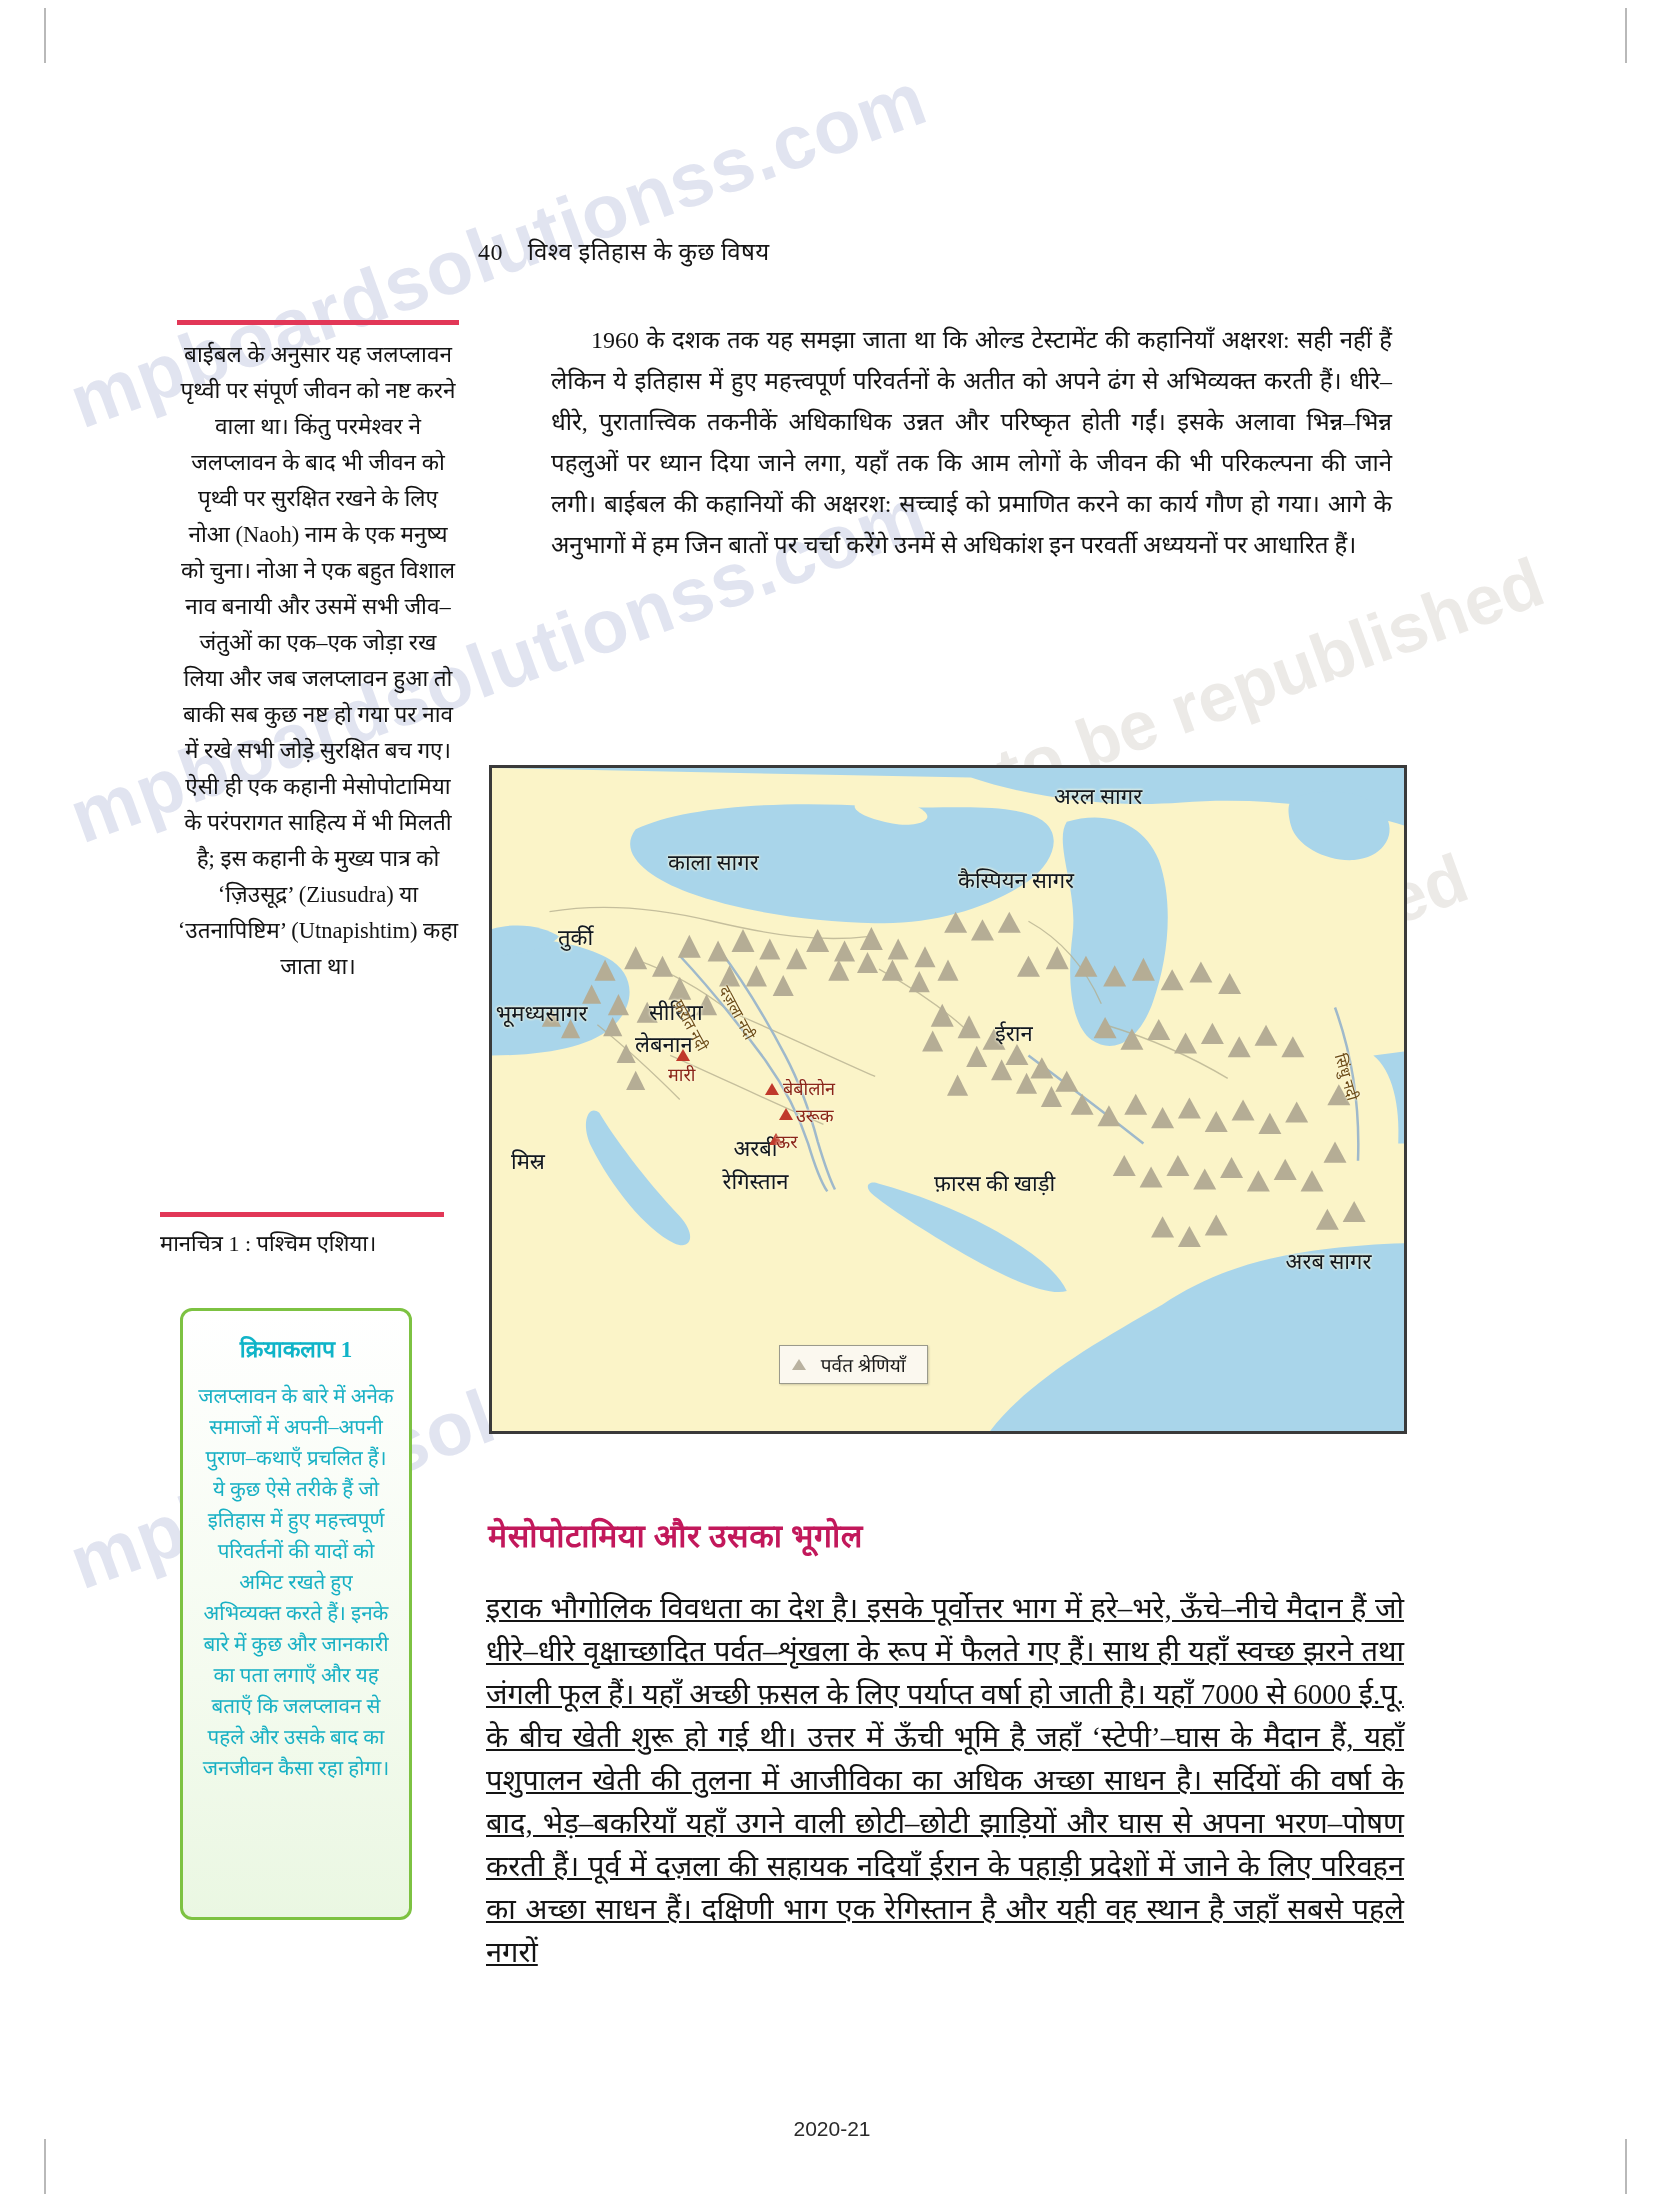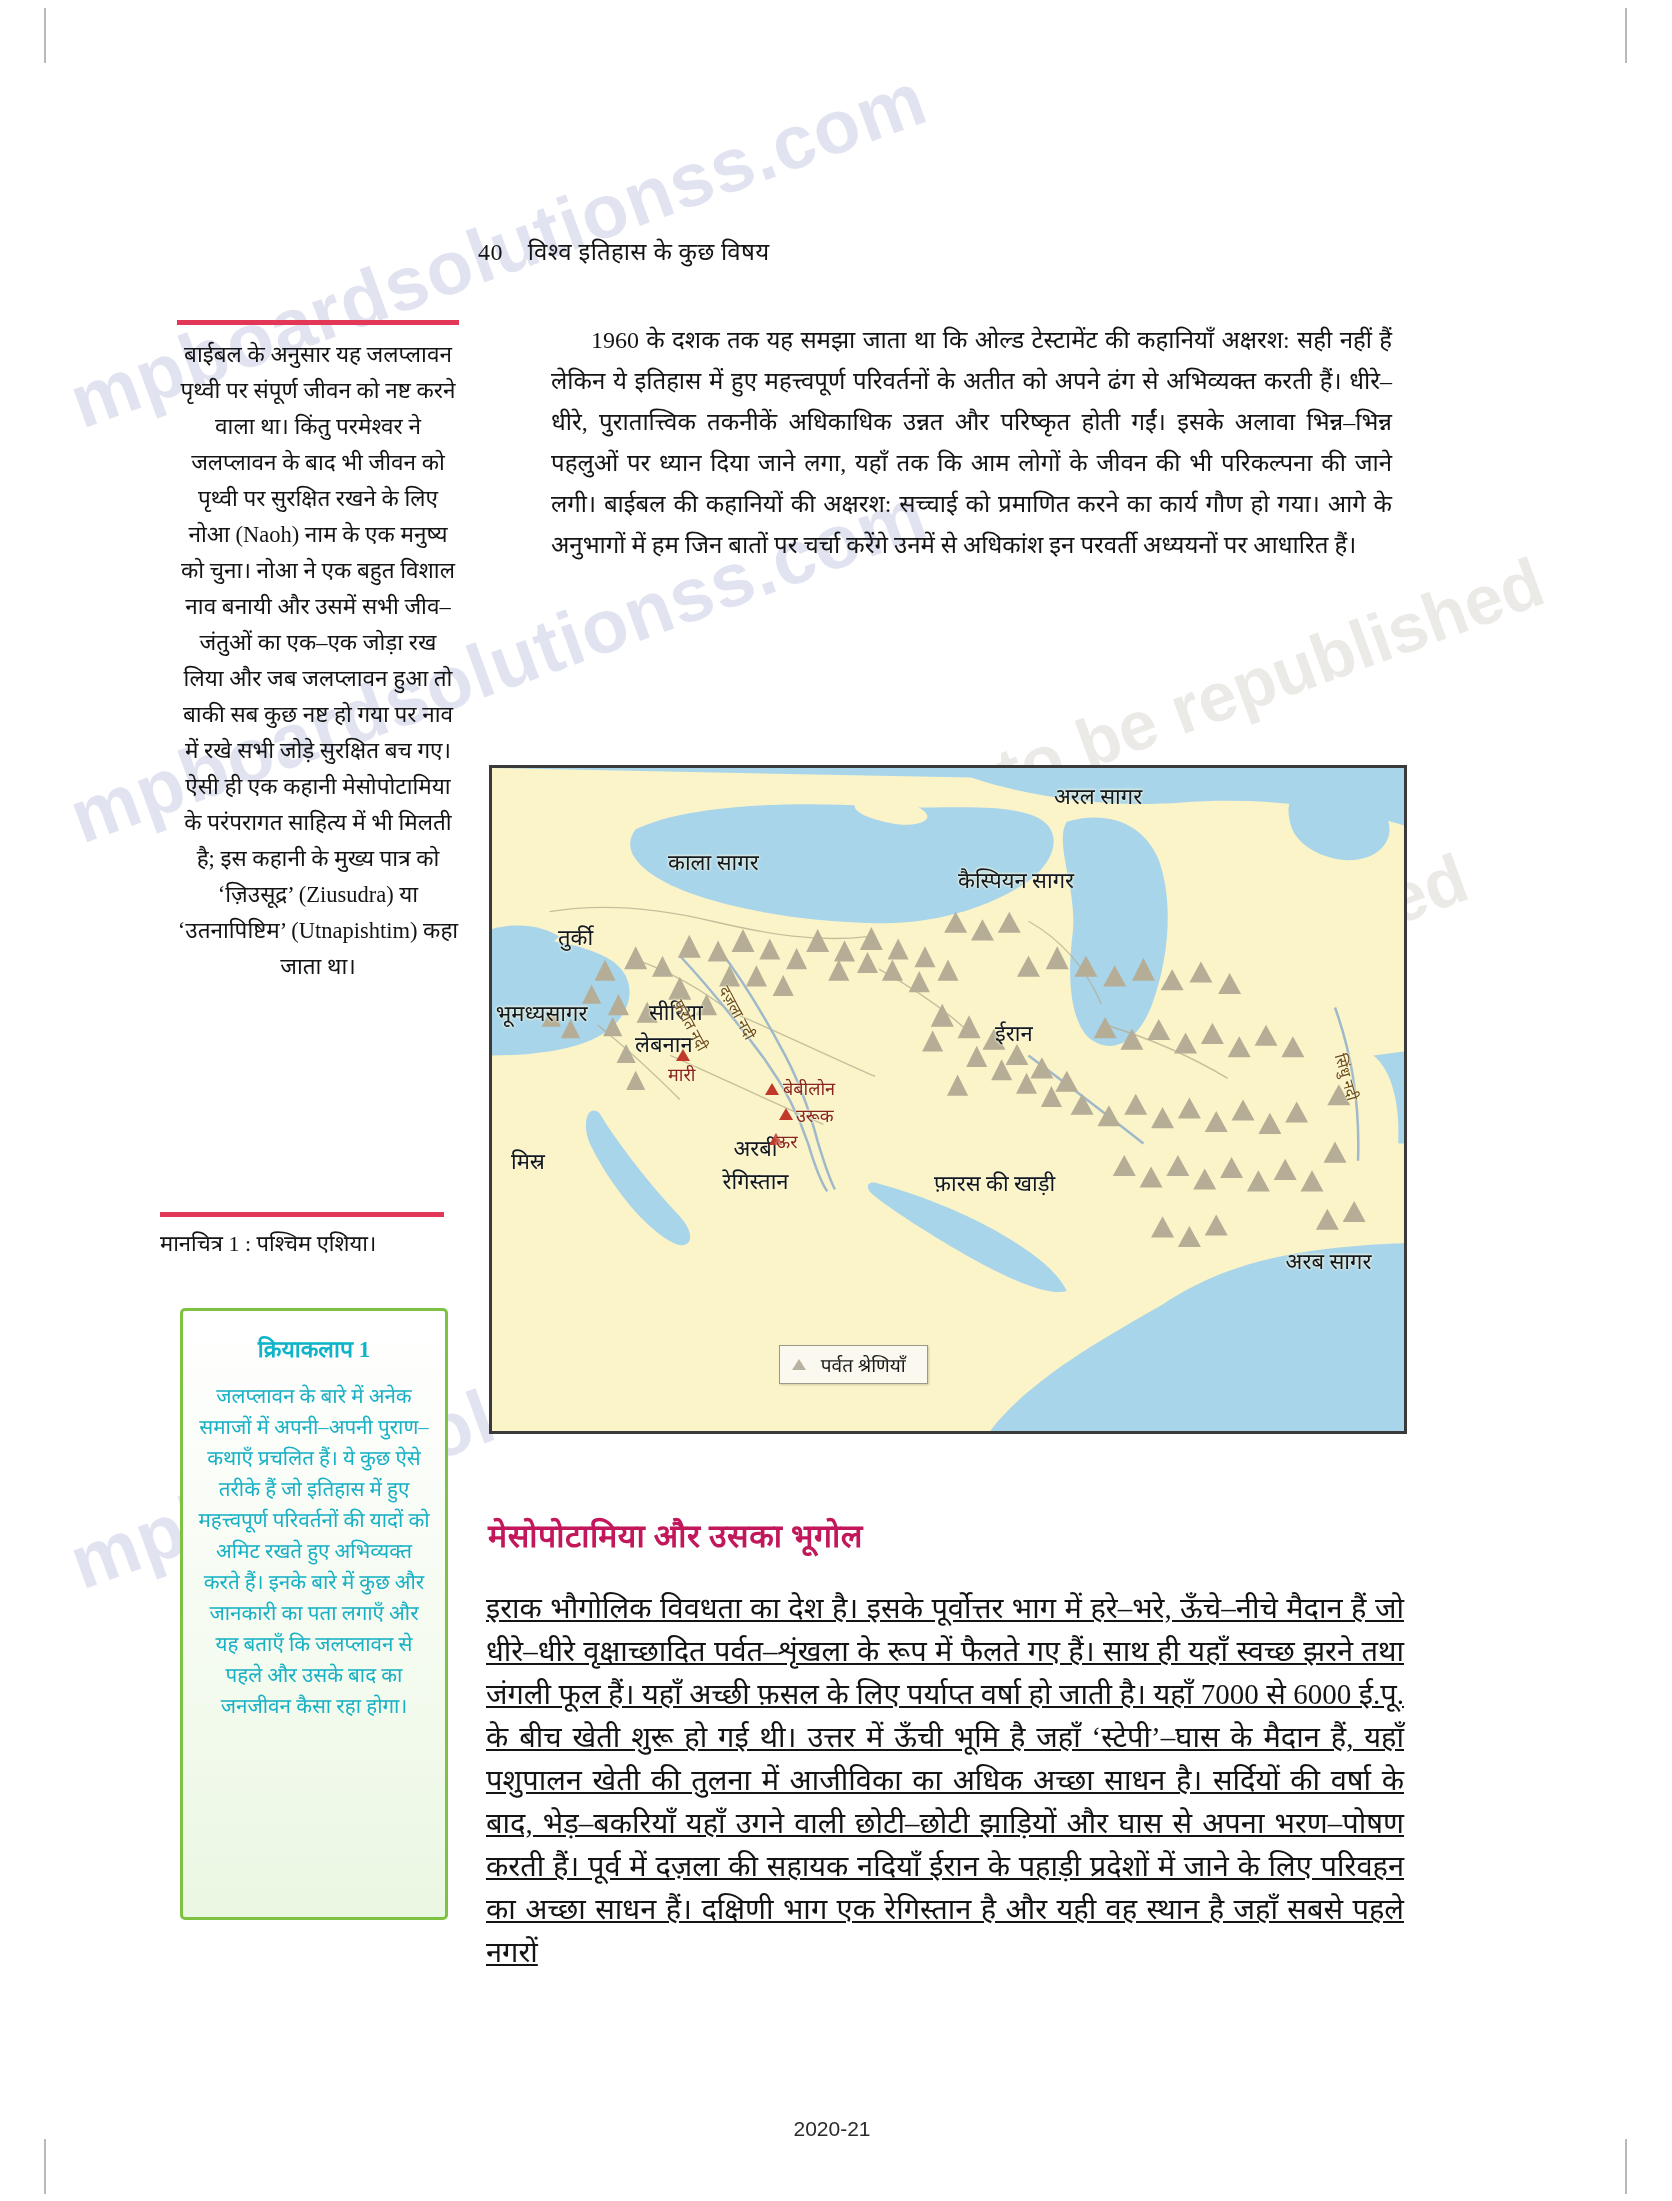--- a/index.html
+++ b/index.html
@@ -52,22 +52,22 @@
     color:#141414;
   }
   .map-caption{
     position:absolute;left:160px;top:1212px;width:306px;
     font-size:22px;color:#141414;
   }
   .map-caption .rule-red{margin-bottom:10.5px;width:284px;}
 
   
   .activity-box{
-    position:absolute;left:180px;top:1308px;width:268px;height:612px;
-    border:3.8px solid #7dc242;border-radius:5px;
+    position:absolute;left:180px;top:1308px;width:232px;height:612px;
+    border:3.8px solid #7dc242;border-radius:12px;
     background:linear-gradient(180deg,#ffffff 0%,#f4fbef 60%,#eaf7e2 100%);
     box-sizing:border-box;padding:21px 15.3px 17px 15.3px;
   }
   .activity-title{
     text-align:center;font-size:23px;font-weight:bold;
     color:#10b4c8;margin-bottom:17px;
   }
   .activity-body{
     text-align:center;font-size:20.6px;line-height:31px;color:#17b0c4;
   }

